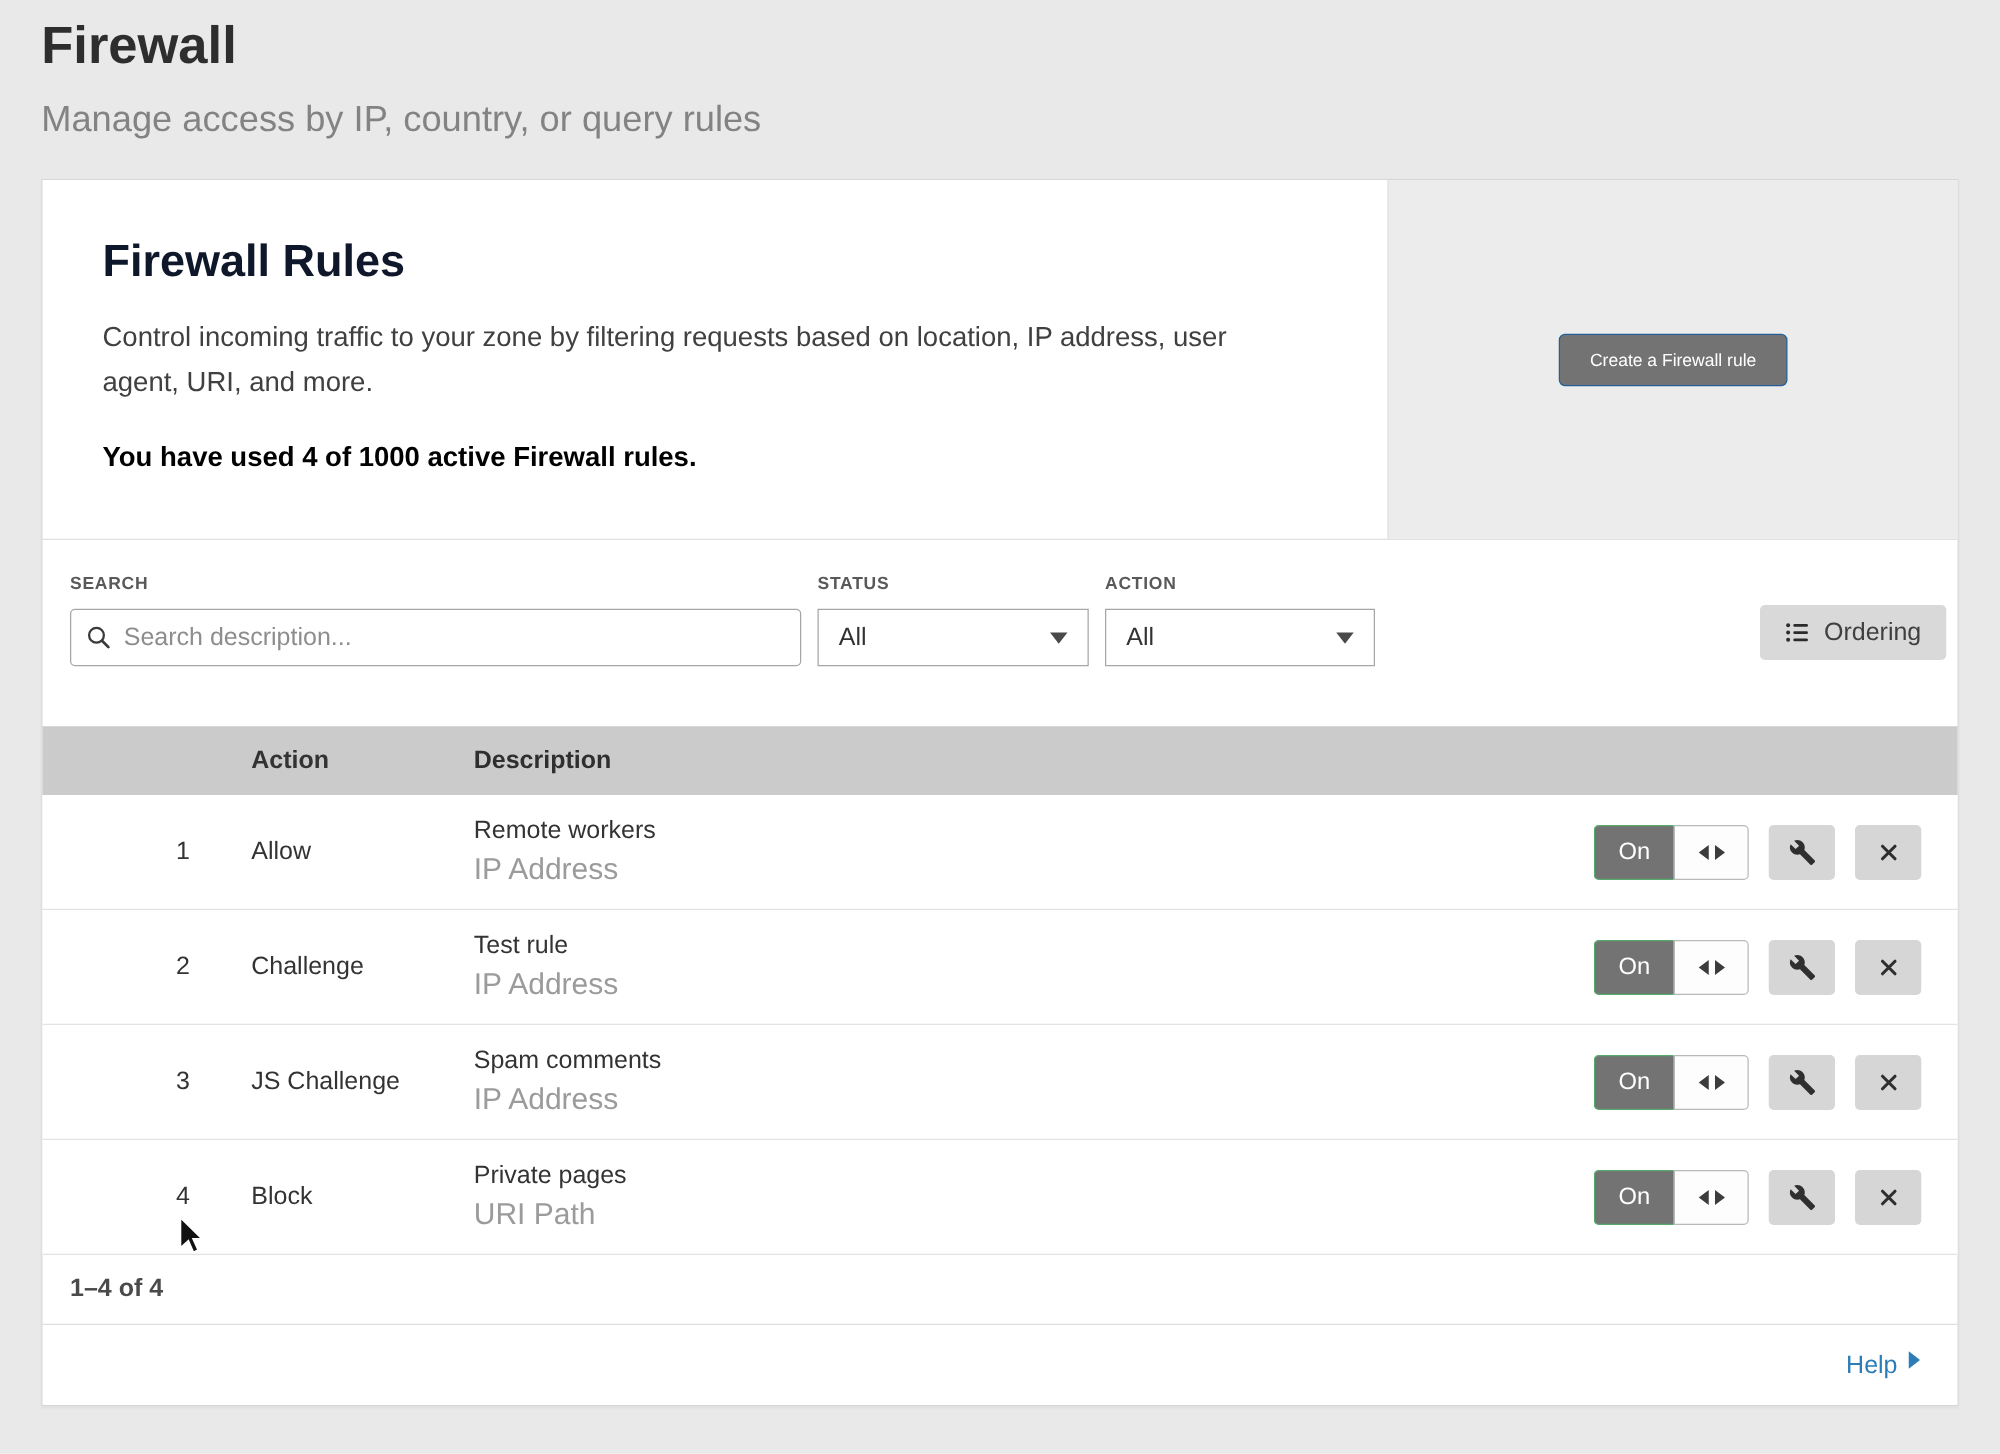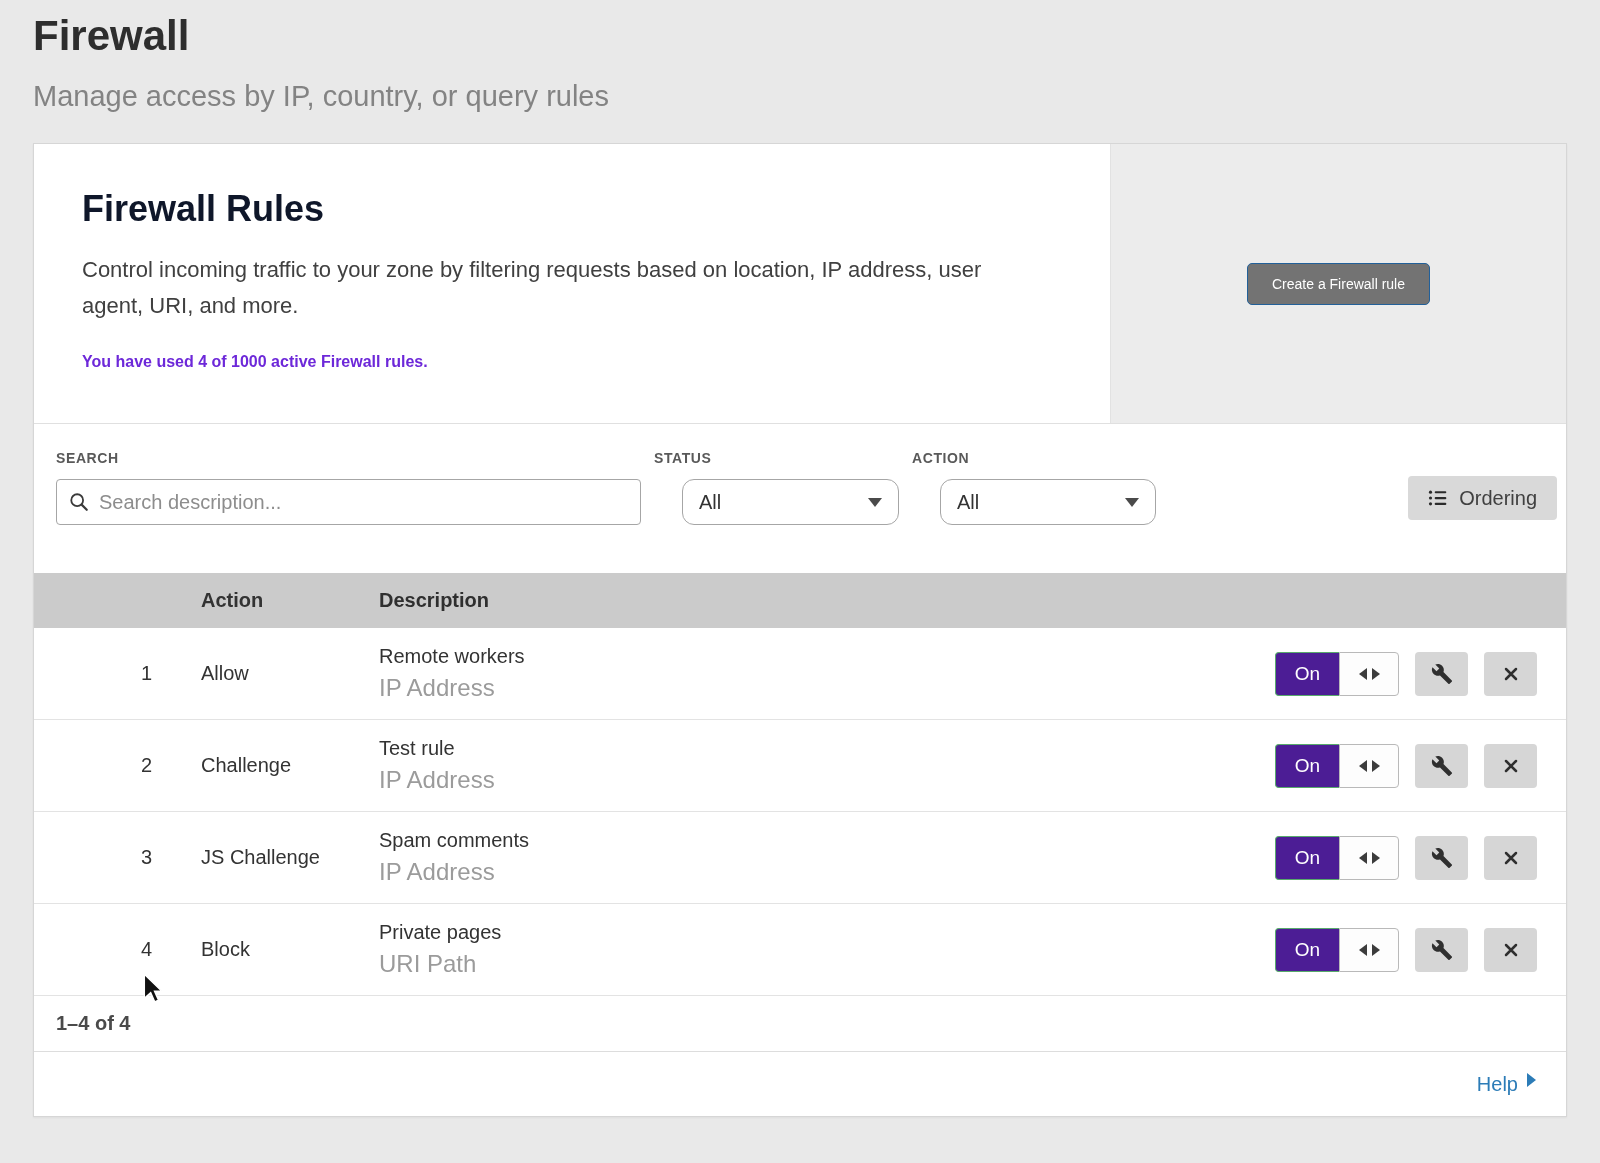--- a/index.html
+++ b/index.html
@@ -17,56 +17,56 @@
   .page-subtitle { font-size:29px; color:#838383; margin-top:20px; font-weight:400; }
 
   .card { margin-top:30px; background:#fff; border:1px solid #d6d6d6; box-shadow:0 1px 2px rgba(0,0,0,.05); }
 
   .card-top { display:flex; border-bottom:1px solid #e0e0e0; }
   .card-top-left { flex:1; padding:44px 48px 52px; }
   .card-top-right { flex:0 0 456px; background:#ececec; border-left:1px solid #e2e2e2;
                     display:flex; align-items:center; justify-content:center; }
   .card-heading { font-size:36px; font-weight:700; color:#0f172a; }
   .card-desc { font-size:22px; line-height:1.62; color:#404040; margin-top:22px; max-width:950px; }
-  .card-usage { font-size:16px; font-weight:700; margin-top:30px; color:#6d28d9; }
+  .card-usage { font-size:22px; font-weight:700; margin-top:30px; color:#000000; }
 
   .btn-primary { background:#737373; color:#fff; font-size:14px; font-family:inherit;
                  border:1px solid #226099; border-radius:5px; padding:12px 24px; cursor:pointer; }
 
   .filters { position:relative; padding:26px 22px 48px; }
   .filters-row { display:flex; gap:13px; }
   .filter-label { display:block; font-size:14px; font-weight:700; color:#595959;
                   letter-spacing:.6px; margin-bottom:13px; }
   .input-wrap { position:relative; }
   .input-wrap .search-glyph { position:absolute; left:13px; top:13px; }
   .search-input { width:585px; height:46px; border:1px solid #a6a6a6; border-radius:4px;
                   padding:0 14px 0 42px; font-size:20px; font-family:inherit; color:#333; background:#fff; }
   .search-input::placeholder { color:#8d8d8d; }
-  .select { width:217px; height:46px; border:1px solid #a6a6a6; border-radius:12px; background:#fff;
+  .select { width:217px; height:46px; border:1px solid #a6a6a6; border-radius:0; background:#fff;
             display:flex; align-items:center; justify-content:space-between; padding:0 16px;
-            font-size:20px; color:#333; cursor:pointer;margin-left:28px; }
+            font-size:20px; color:#333; cursor:pointer; }
   .caret { width:0; height:0; border-left:7px solid transparent; border-right:7px solid transparent;
            border-top:9px solid #4a4a4a; }
   .ordering-btn { position:absolute; right:9px; top:52px; height:44px; background:#d9d9d9; border:none;
                   border-radius:4px; font-size:20px; font-family:inherit; color:#404040; padding:0 20px;
                   display:flex; align-items:center; gap:11px; cursor:pointer; }
 
   .table-header { height:55px; background:#cbcbcb; display:flex; align-items:center;
                   font-weight:700; font-size:20px; color:#2f2f2f; }
   .col-num { flex:0 0 118px; text-align:right; font-size:20px; color:#333; }
   .col-action { flex:0 0 178px; margin-left:49px; font-size:20px; color:#333; }
   .col-desc { flex:1; }
 
   .rule-row { height:92px; display:flex; align-items:center; border-bottom:1px solid #e3e3e3; background:#fff; }
   .rule-title { font-size:20px; color:#333; }
   .rule-sub { font-size:24px; color:#9b9b9b; margin-top:6px; }
 
   .row-controls { display:flex; align-items:center; gap:16px; padding-right:29px; }
   .toggle { display:flex; height:44px; cursor:pointer; }
-  .toggle-on { width:64px; background:#4c1d95; color:#fff; font-size:19px; display:flex;
+  .toggle-on { width:64px; background:#737373; color:#fff; font-size:19px; display:flex;
                align-items:center; justify-content:center; border:1px solid #58a96c; border-right:none;
                border-radius:4px 0 0 4px; }
   .toggle-handle { width:60px; background:#fdfdfd; border:1px solid #b9b9b9;
                    border-radius:0 4px 4px 0; display:flex; align-items:center; justify-content:center; gap:5px; }
   .tri-left  { width:0; height:0; border-top:6px solid transparent; border-bottom:6px solid transparent;
                border-right:8px solid #3c3c3c; }
   .tri-right { width:0; height:0; border-top:6px solid transparent; border-bottom:6px solid transparent;
                border-left:8px solid #3c3c3c; }
   .icon-btn { width:53px; height:44px; background:#d6d6d6; border:none; border-radius:4px;
               display:flex; align-items:center; justify-content:center; cursor:pointer; }

